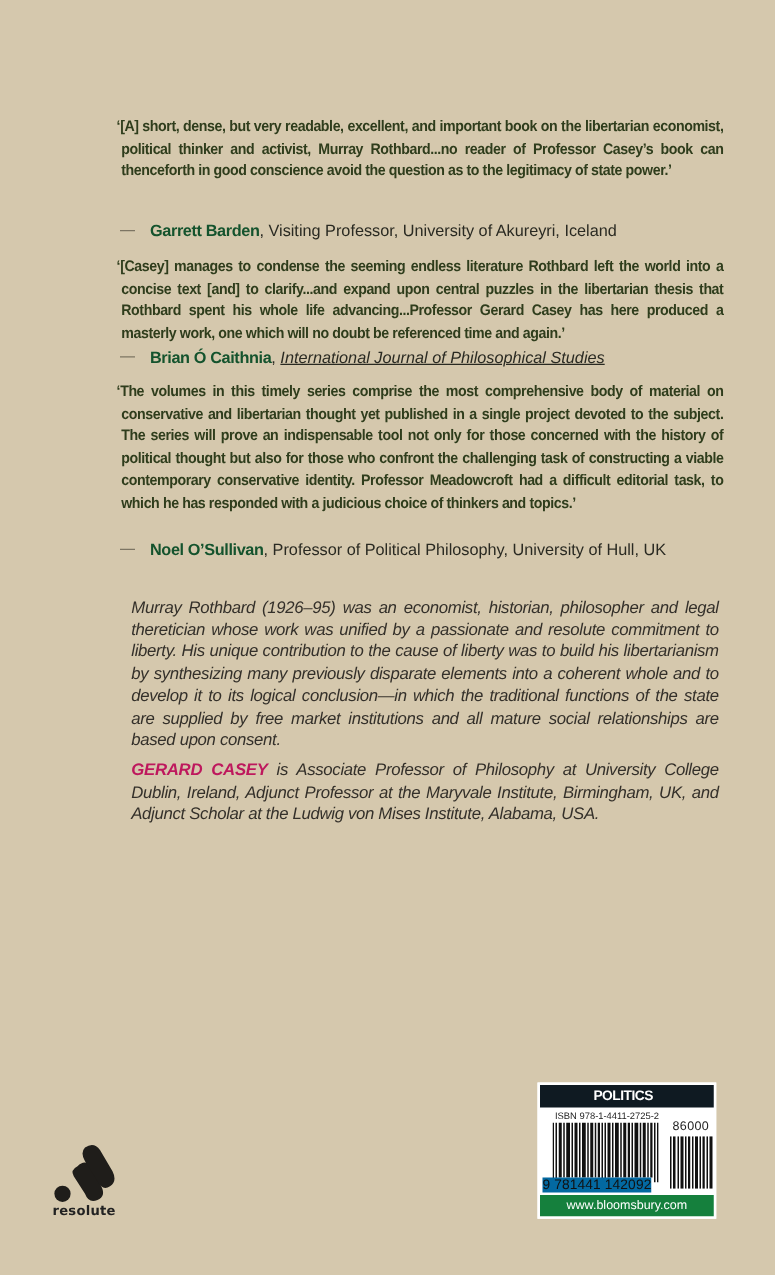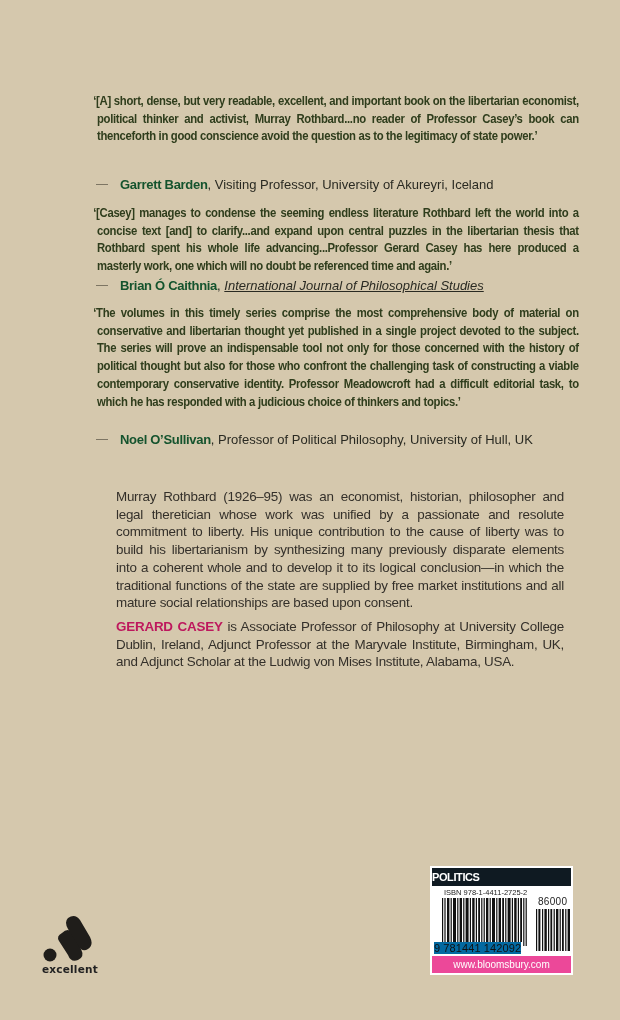--- a/index.html
+++ b/index.html
@@ -46,46 +46,46 @@
   .body-para {
     position: absolute;
     left: 101px;
     width: 478px;
     font-size: 13.4px;
     line-height: 17.7px;
     color: #34302a;
     text-align: justify;
     letter-spacing: -0.25px;
   }
-  .body-para p { margin: 15px; }
+  .body-para p { margin: 4px; font-style: italic; }
   .author-name { color: #be185d; font-weight: bold; letter-spacing: -0.2px; }
 
   .logo {
     position: absolute; left: 38px; top: 915px; width: 70px; height: 65px;
   }
   .logo-word {
     position: absolute; left: 42px; top: 963px;
     font-family: "DejaVu Sans", sans-serif; font-weight: bold;
     font-size: 10.5px; color: #222; letter-spacing: 0.2px;
   }
   .barcode-box {
     position: absolute; left: 430px; top: 866px; width: 143px; height: 109px;
     background: #ffffff;
     border: 2px solid #ffffff;
     box-sizing: border-box;
   }
   .bc-top {
     position: absolute; left: 0; top: 0; right: 0; height: 18px;
     background: #0f1a22; color: #fff;
-    font-weight: bold; font-size: 11px; text-align: left;
+    font-weight: bold; font-size: 11px; text-align: center;
     padding-right: 6px; line-height: 19px; letter-spacing: -0.4px;
   }
   .bc-bottom {
     position: absolute; left: 0; bottom: 0; right: 0; height: 17px;
-    background: #ec4899; color: #fff;
+    background: #15803d; color: #fff;
     font-size: 10px; text-align: center; line-height: 17px;
   }
   .bc-isbn {
     position: absolute; left: 12px; top: 20px; font-size: 7.5px; color: #222;
   }
   .bc-price {
     position: absolute; left: 106px; top: 28px; font-size: 10px; color: #222; letter-spacing: 0.3px;
   }
   .bc-digits {
     position: absolute; left: 2px; top: 74px; font-size: 11px; color: #111;
@@ -126,21 +126,21 @@
   <p><span class="author-name">GERARD CASEY</span><span> is Associate Professor of Philosophy at University College Dublin, Ireland, Adjunct Professor at the Maryvale Institute, Birmingham, UK, and Adjunct Scholar at the Ludwig von Mises Institute, Alabama, USA.</span></p>
 </div>
 
 <svg class="logo" viewBox="0 0 70 65">
   <g fill="#1f1d1a">
     <circle cx="12" cy="40" r="6.5"></circle>
     <path d="M24 18 Q30 12 35 18 L43 34 Q47 42 40 45 Q33 48 30 40 L21 26 Q18 21 24 18 Z"></path>
     <path d="M30 3 Q37 -2 42 5 L52 22 Q56 30 50 34 Q44 38 40 30 L30 14 Q26 7 30 3 Z"></path>
   </g>
 </svg>
-<div class="logo-word">excellent</div>
+<div class="logo-word">resolute</div>
 
 <div class="barcode-box">
   <div class="bc-top">POLITICS</div>
   <div class="bc-isbn">ISBN 978-1-4411-2725-2</div>
   <div class="bc-price">86000</div>
   <svg class="bars-main" viewBox="0 0 85 48" preserveAspectRatio="none">
     <g fill="#111">
       <rect x="0" y="0" width="1.2" height="48"></rect>
         <rect x="2.4" y="0" width="1.2" height="48"></rect>
       <rect x="5" y="0" width="2.4" height="44"></rect>

